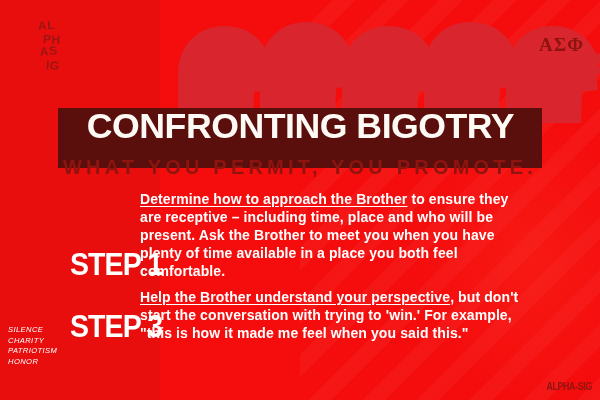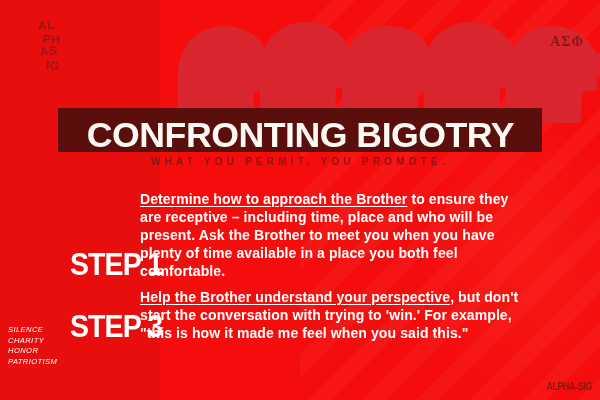--- a/index.html
+++ b/index.html
@@ -57,21 +57,21 @@
     height: 115px;
   }
   .heads svg { display: block; width: 100%; height: 100%; }
 
   
   .greek {
     position: absolute;
     right: 16px;
     top: 34px;
     font-family: "Liberation Serif", serif;
-    font-size: 14px;
+    font-size: 19px;
     font-weight: 700;
     color: #8e1410;
     letter-spacing: 1px;
   }
 
   
   .logo-stack {
     position: absolute;
     left: 38px;
     top: 20px;
@@ -88,45 +88,45 @@
   .logo-stack .l2 { margin-left: 5px;  transform: rotate(3deg); }
   .logo-stack .l3 { margin-left: 2px;  transform: rotate(-6deg); }
   .logo-stack .l4 { margin-left: 8px;  transform: rotate(5deg); }
 
   
   .title-banner {
     position: absolute;
     left: 58px;
     top: 108px;
     width: 484px;
-    height: 44px;
+    height: 60px;
     background: #5a0f0c;
     display: flex;
-    align-items: flex-end;
+    align-items: flex-start;
     justify-content: center;
   }
   .title-text {
     color: #fdfaf5;
     font-size: 35px;
     font-weight: 700;
     letter-spacing: -0.5px;
     line-height: 1;
     white-space: nowrap;
     transform: scaleX(1.02);
   }
 
   
   .subtitle {
     position: absolute;
     left: 0;
     top: 156px;
     width: 600px;
     text-align: center;
     color: #8e1410;
-    font-size: 10px;
+    font-size: 20px;
     font-weight: 700;
     letter-spacing: 4.2px;
     white-space: nowrap;
   }
 
   
   .steps {
     position: absolute;
     left: 0;
     top: 190px;
@@ -247,19 +247,19 @@
       <div class="step-body">
         <span class="lead">Help the Brother understand your perspective</span><span>, but don't start the conversation with trying to 'win.' For example, "this is how it made me feel when you said this."</span>
       </div>
     </div>
 
   </div>
 
   <div class="values">
     <span>SILENCE</span>
     <span>CHARITY</span>
+    <span>PATRIOTISM</span>
     <span>HONOR</span>
-    <span>PATRIOTISM</span>
   </div>
 
   <div class="signature">ALPHA-SIG</div>
 
 </div>
 
 </body></html>

